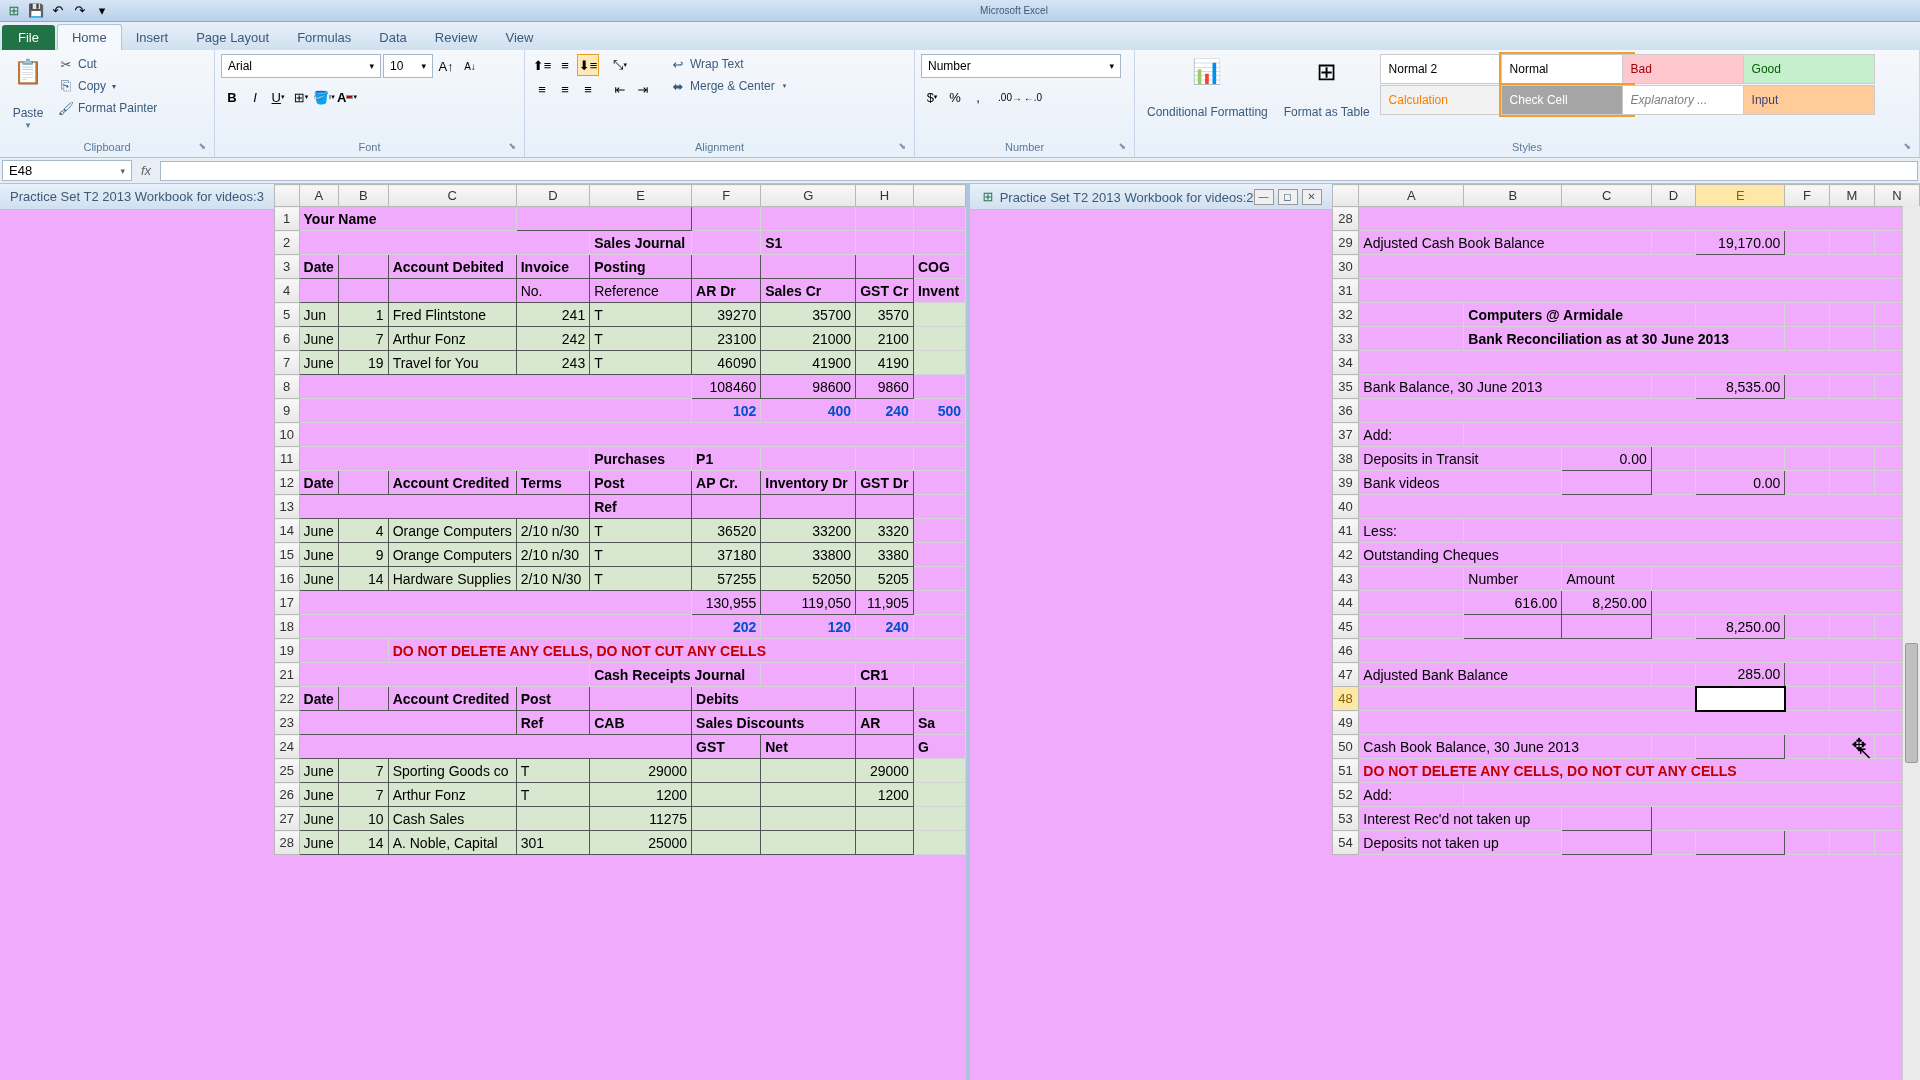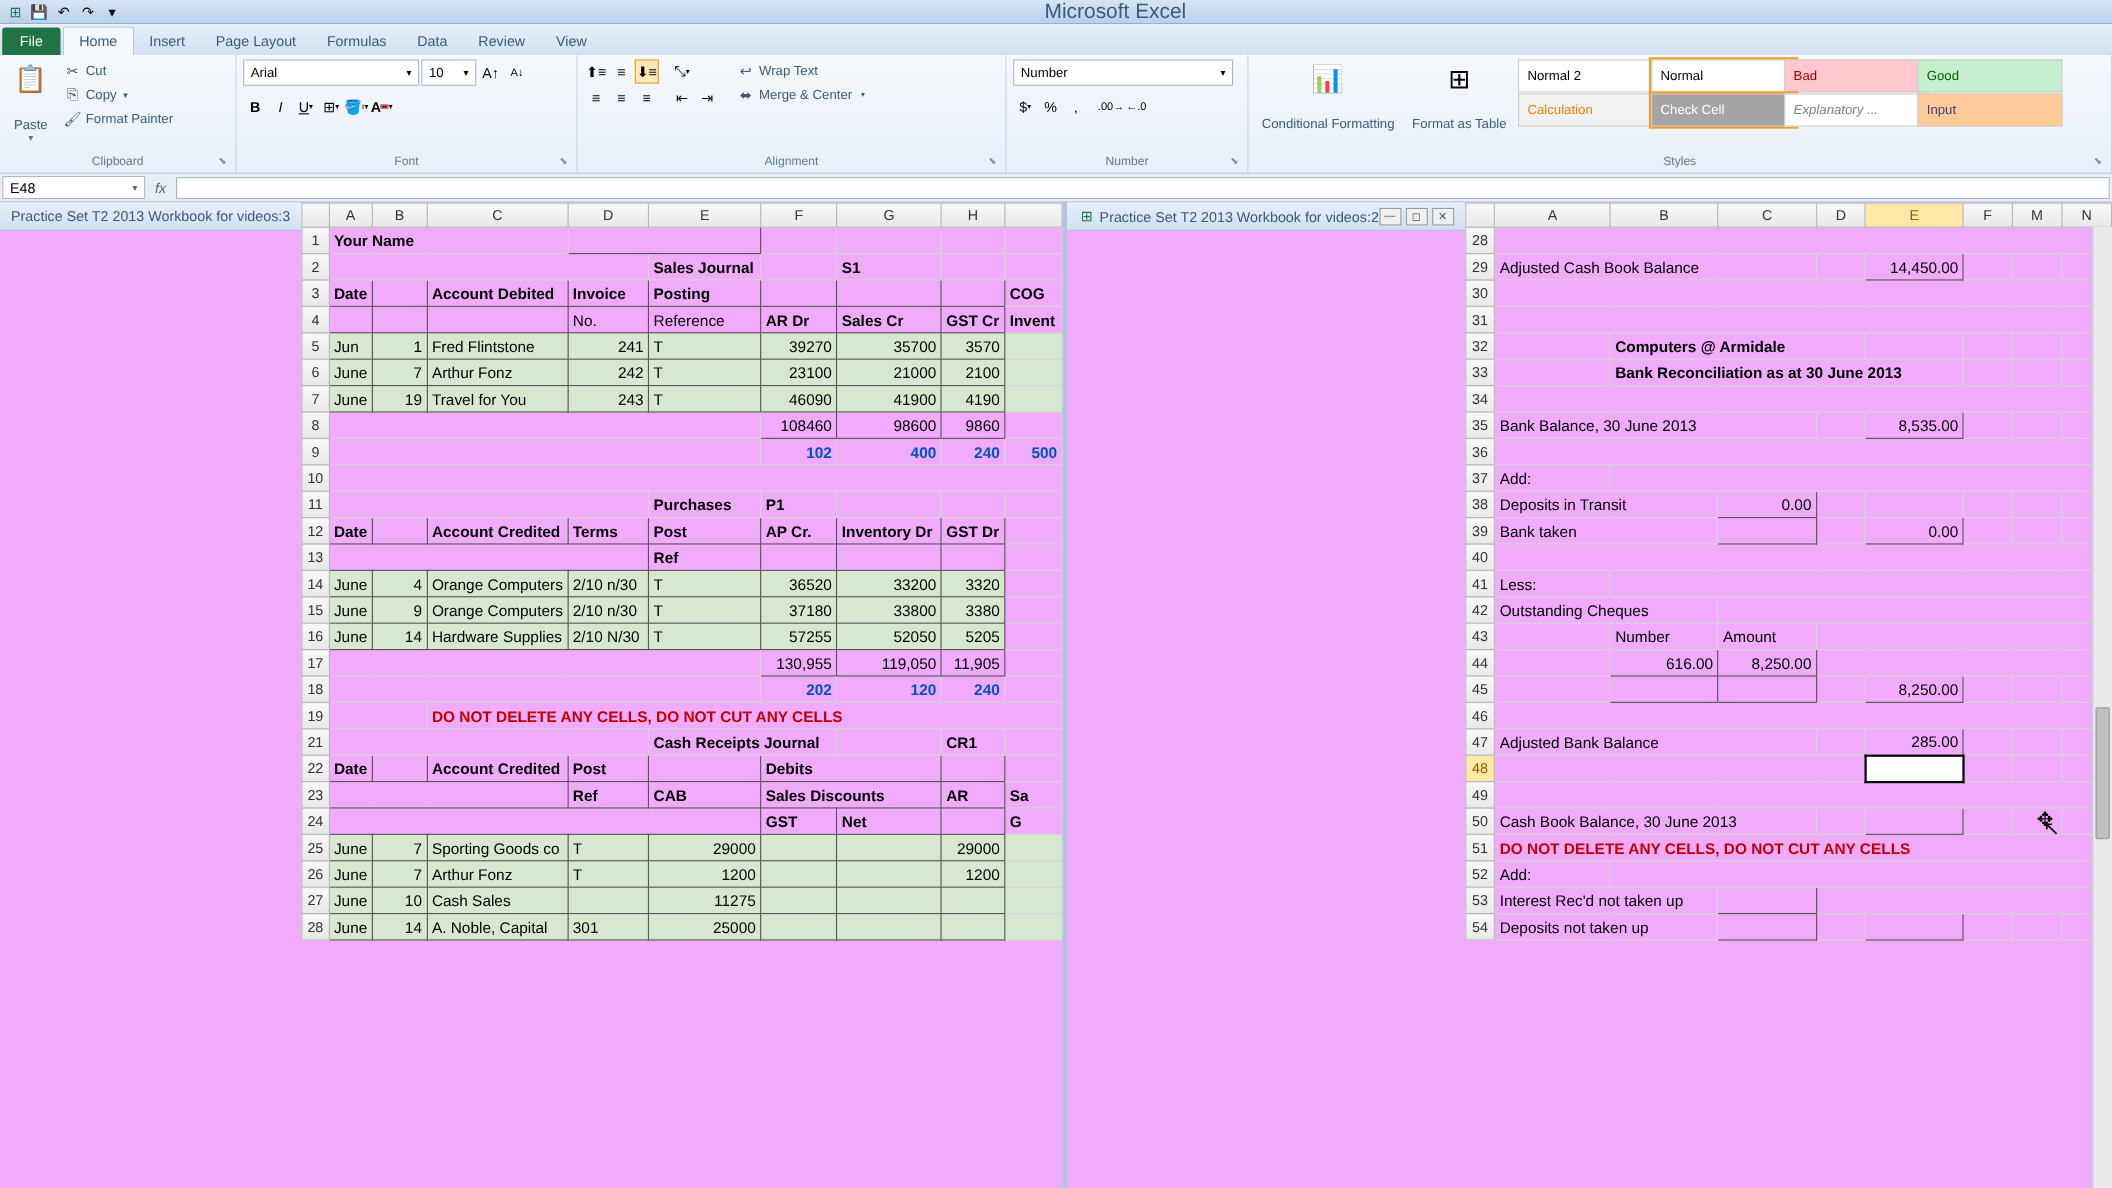--- a/index.html
+++ b/index.html
@@ -1,20 +1,20 @@
 <!DOCTYPE html>
 <html><head>
 <meta charset="utf-8">
 <style>
 *{margin:0;padding:0;box-sizing:border-box;font-family:'Segoe UI',Tahoma,sans-serif}
 body{background:#fff;width:1920px;height:1080px;overflow:hidden;font-size:13px}
 .titlebar{height:22px;background:linear-gradient(#d6e5f5,#b8d0ea);display:flex;align-items:center;padding:0 4px;border-bottom:1px solid #8ba8c8}
 .qat{display:flex;gap:2px;align-items:center}
 .qat-btn{width:20px;height:18px;display:flex;align-items:center;justify-content:center;border-radius:2px}
-.app-title{flex:1;text-align:center;color:#3b5a7a;font-size:19px}
+.app-title{flex:1;text-align:center;color:#3b5a7a;font-size:10px}
 .ribbon-tabs{height:28px;background:linear-gradient(#e8f0f9,#d0e0f0);display:flex;align-items:flex-end;padding-left:2px}
 .file-tab{background:#217346;color:#fff;padding:5px 16px;font-size:13px;border-radius:3px 3px 0 0;margin-right:2px;cursor:pointer}
 .tab{padding:5px 14px;font-size:13px;color:#3b5a7a;cursor:pointer;border-radius:3px 3px 0 0}
 .tab.active{background:#f5f8fc;border:1px solid #b0c4de;border-bottom:none}
 .ribbon{height:108px;background:linear-gradient(#f5f8fc,#e8f0f9);border-bottom:1px solid #b0c4de;display:flex}
 .rgroup{border-right:1px solid #c8d6e8;padding:4px 6px;display:flex;flex-direction:column;height:100%}
 .rgroup-body{flex:1;display:flex;gap:4px;align-items:flex-start}
 .rgroup-label{font-size:11px;color:#5a7a9a;text-align:center;padding-top:2px;position:relative}
 .rgroup-label::after{content:'⬊';position:absolute;right:2px;font-size:9px;color:#7a94b0}
 .big-btn{display:flex;flex-direction:column;align-items:center;padding:2px 6px;cursor:pointer;border-radius:3px}
@@ -599,21 +599,21 @@
               <th class="col-hdr " style="width:70px">N</th>
             </tr>
             <tr>
               <th class="row-hdr ">28</th>
               <td colspan="8"></td>
             </tr>
             <tr>
               <th class="row-hdr ">29</th>
               <td colspan="3">Adjusted Cash Book Balance</td>
               <td></td>
-              <td class="bord r">14,450.00</td>
+              <td class="bord r">19,170.00</td>
               <td></td>
               <td></td>
               <td></td>
             </tr>
             <tr>
               <th class="row-hdr ">30</th>
               <td colspan="8"></td>
             </tr>
             <tr>
               <th class="row-hdr ">31</th>
@@ -663,21 +663,21 @@
               <td colspan="2">Deposits in Transit</td>
               <td class="bord r">0.00</td>
               <td></td>
               <td></td>
               <td></td>
               <td></td>
               <td></td>
             </tr>
             <tr>
               <th class="row-hdr ">39</th>
-              <td colspan="2">Bank taken</td>
+              <td colspan="2">Bank videos</td>
               <td class="bord"></td>
               <td></td>
               <td class="bord r">0.00</td>
               <td></td>
               <td></td>
               <td></td>
             </tr>
             <tr>
               <th class="row-hdr ">40</th>
               <td colspan="8"></td>

